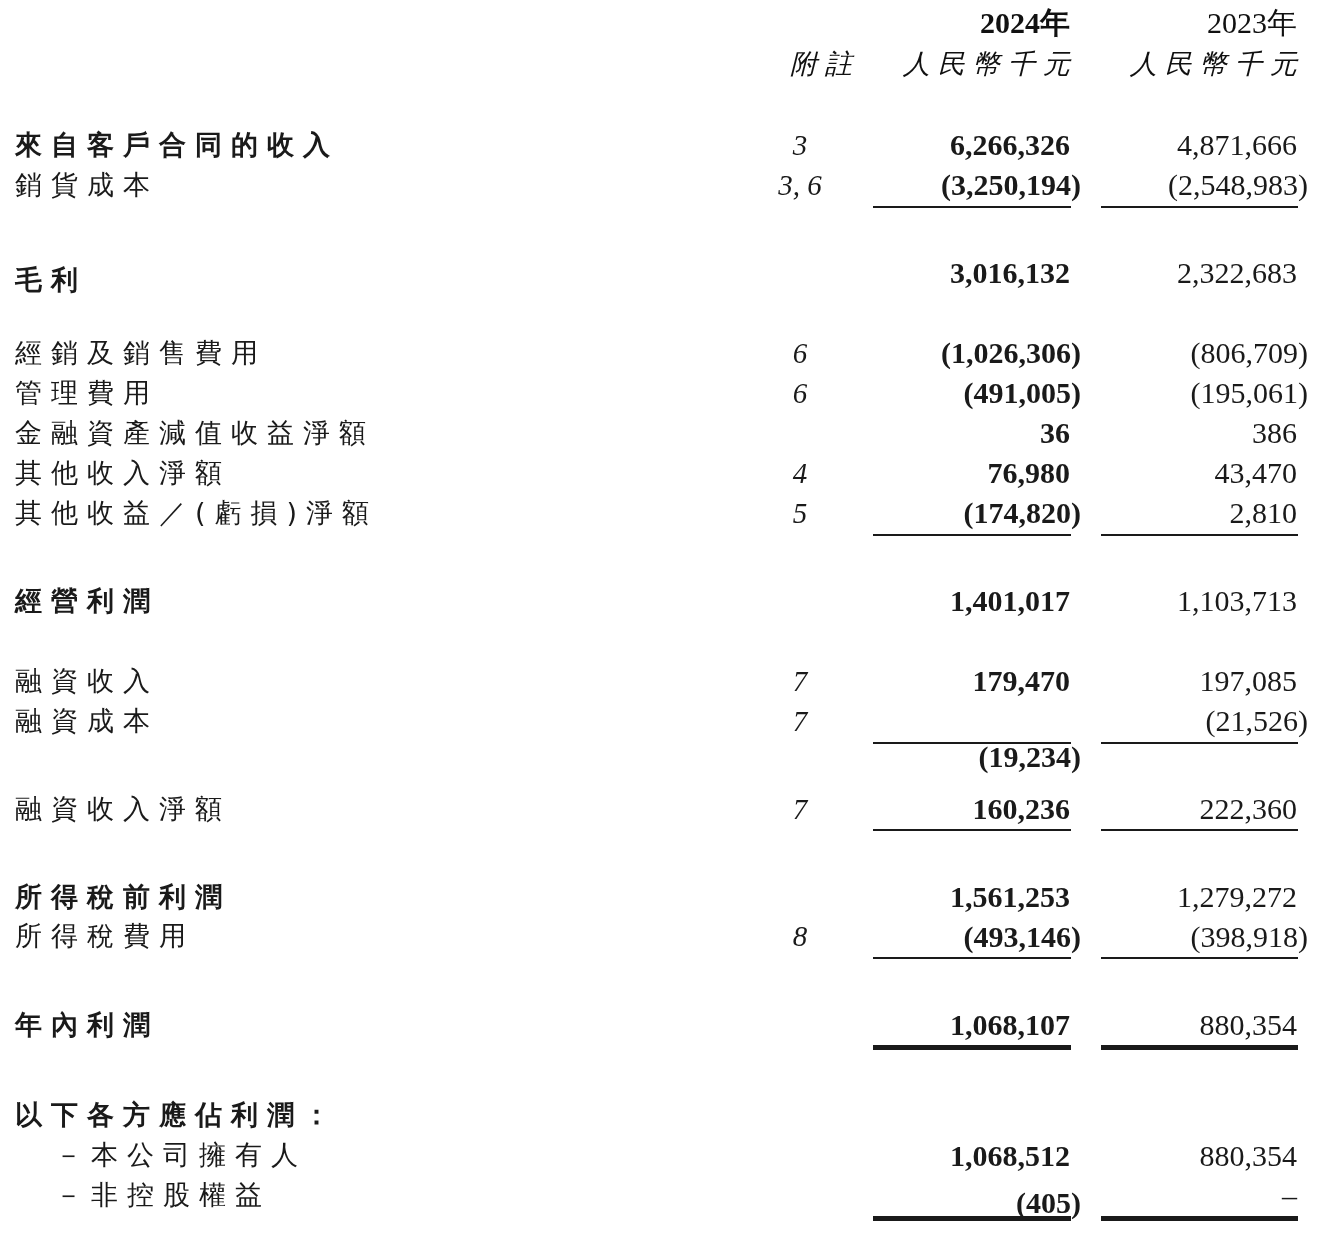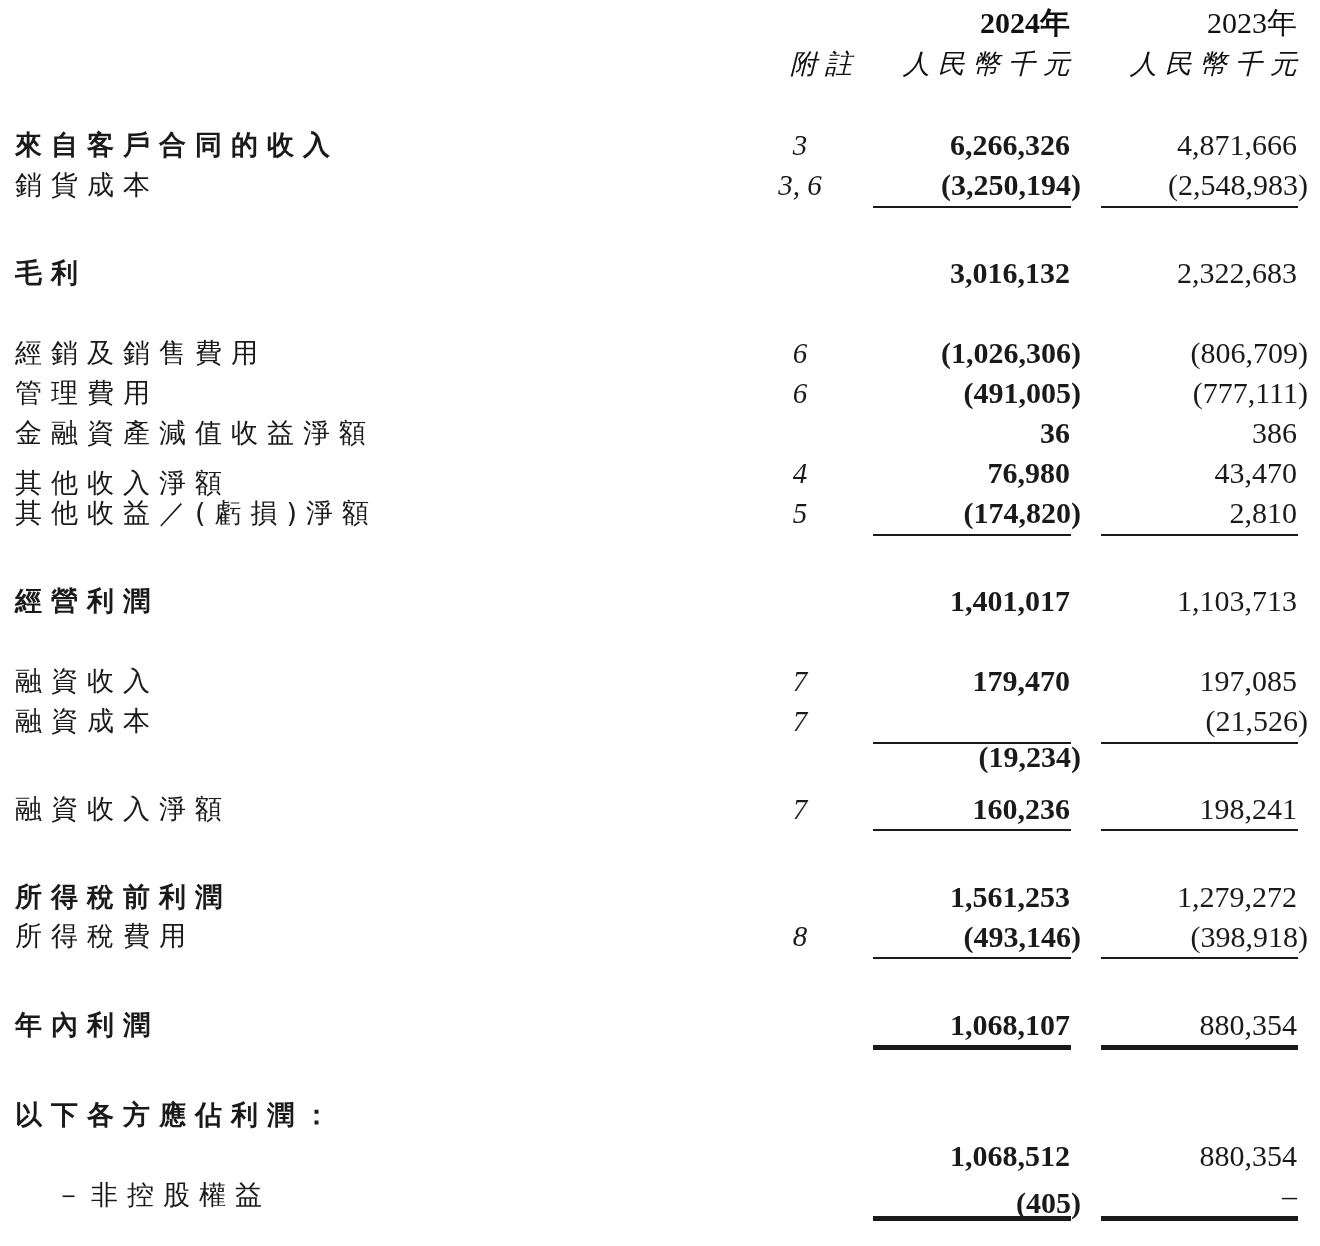--- a/index.html
+++ b/index.html
@@ -60,39 +60,39 @@
   <div class="num c1" style="top:130px;">6,266,326</div>
   <div class="num c2" style="top:130px;">4,871,666</div>
 
   <div class="label" style="top:171px;">銷貨成本</div>
   <div class="note" style="top:171px;">3, 6</div>
   <div class="num c1 neg" style="top:170px;">(3,250,194)</div>
   <div class="num c2 neg" style="top:170px;">(2,548,983)</div>
   <div class="rule c1" style="top:206px;"></div>
   <div class="rule c2" style="top:206px;"></div>
 
-  <div class="label bold" style="top:259px;">毛利</div>
+  <div class="label bold" style="top:266px;">毛利</div>
   <div class="num c1" style="top:258px;">3,016,132</div>
   <div class="num c2" style="top:258px;">2,322,683</div>
 
   <div class="label" style="top:339px;">經銷及銷售費用</div>
   <div class="note" style="top:339px;">6</div>
   <div class="num c1 neg" style="top:338px;">(1,026,306)</div>
   <div class="num c2 neg" style="top:338px;">(806,709)</div>
 
   <div class="label" style="top:379px;">管理費用</div>
   <div class="note" style="top:379px;">6</div>
   <div class="num c1 neg" style="top:378px;">(491,005)</div>
-  <div class="num c2 neg" style="top:378px;">(777,111)</div>
+  <div class="num c2 neg" style="top:378px;">(195,061)</div>
 
   <div class="label" style="top:419px;">金融資產減值收益淨額</div>
   <div class="num c1" style="top:418px;">36</div>
   <div class="num c2" style="top:418px;">386</div>
 
-  <div class="label" style="top:459px;margin-top:10px;">其他收入淨額</div>
+  <div class="label" style="top:459px;">其他收入淨額</div>
   <div class="note" style="top:459px;">4</div>
   <div class="num c1" style="top:458px;">76,980</div>
   <div class="num c2" style="top:458px;">43,470</div>
 
   <div class="label" style="top:499px;">其他收益／(虧損)淨額</div>
   <div class="note" style="top:499px;">5</div>
   <div class="num c1 neg" style="top:498px;">(174,820)</div>
   <div class="num c2" style="top:498px;">2,810</div>
   <div class="rule c1" style="top:534px;"></div>
   <div class="rule c2" style="top:534px;"></div>
@@ -109,21 +109,21 @@
   <div class="label" style="top:707px;">融資成本</div>
   <div class="note" style="top:707px;">7</div>
   <div class="num c1 neg" style="top:706px;margin-top:36px;">(19,234)</div>
   <div class="num c2 neg" style="top:706px;">(21,526)</div>
   <div class="rule c1" style="top:742px;"></div>
   <div class="rule c2" style="top:742px;"></div>
 
   <div class="label" style="top:795px;">融資收入淨額</div>
   <div class="note" style="top:795px;">7</div>
   <div class="num c1" style="top:794px;">160,236</div>
-  <div class="num c2" style="top:794px;">198,241</div>
+  <div class="num c2" style="top:794px;">222,360</div>
   <div class="rule c1" style="top:829px;"></div>
   <div class="rule c2" style="top:829px;"></div>
 
   <div class="label bold" style="top:883px;">所得稅前利潤</div>
   <div class="num c1" style="top:882px;">1,561,253</div>
   <div class="num c2" style="top:882px;">1,279,272</div>
 
   <div class="label" style="top:922px;">所得稅費用</div>
   <div class="note" style="top:922px;">8</div>
   <div class="num c1 neg" style="top:922px;">(493,146)</div>
@@ -132,20 +132,21 @@
   <div class="rule c2" style="top:957px;"></div>
 
   <div class="label bold" style="top:1011px;">年內利潤</div>
   <div class="num c1" style="top:1010px;">1,068,107</div>
   <div class="num c2" style="top:1010px;">880,354</div>
   <div class="rule c1 thick" style="top:1045px;"></div>
   <div class="rule c2 thick" style="top:1045px;"></div>
 
   <div class="label bold" style="top:1101px;">以下各方應佔利潤：</div>
 
+  <div class="label indent" style="top:1141px;">－本公司擁有人</div>
   <div class="num c1" style="top:1141px;">1,068,512</div>
   <div class="num c2" style="top:1141px;">880,354</div>
 
   <div class="label indent" style="top:1181px;">－非控股權益</div>
   <div class="num c1 neg" style="top:1156px;margin-top:32px;">(405)</div>
   <div class="num c2" style="top:1181px;">–</div>
   <div class="rule c1 thick" style="top:1216px;"></div>
   <div class="rule c2 thick" style="top:1216px;"></div>
 
 </div>

